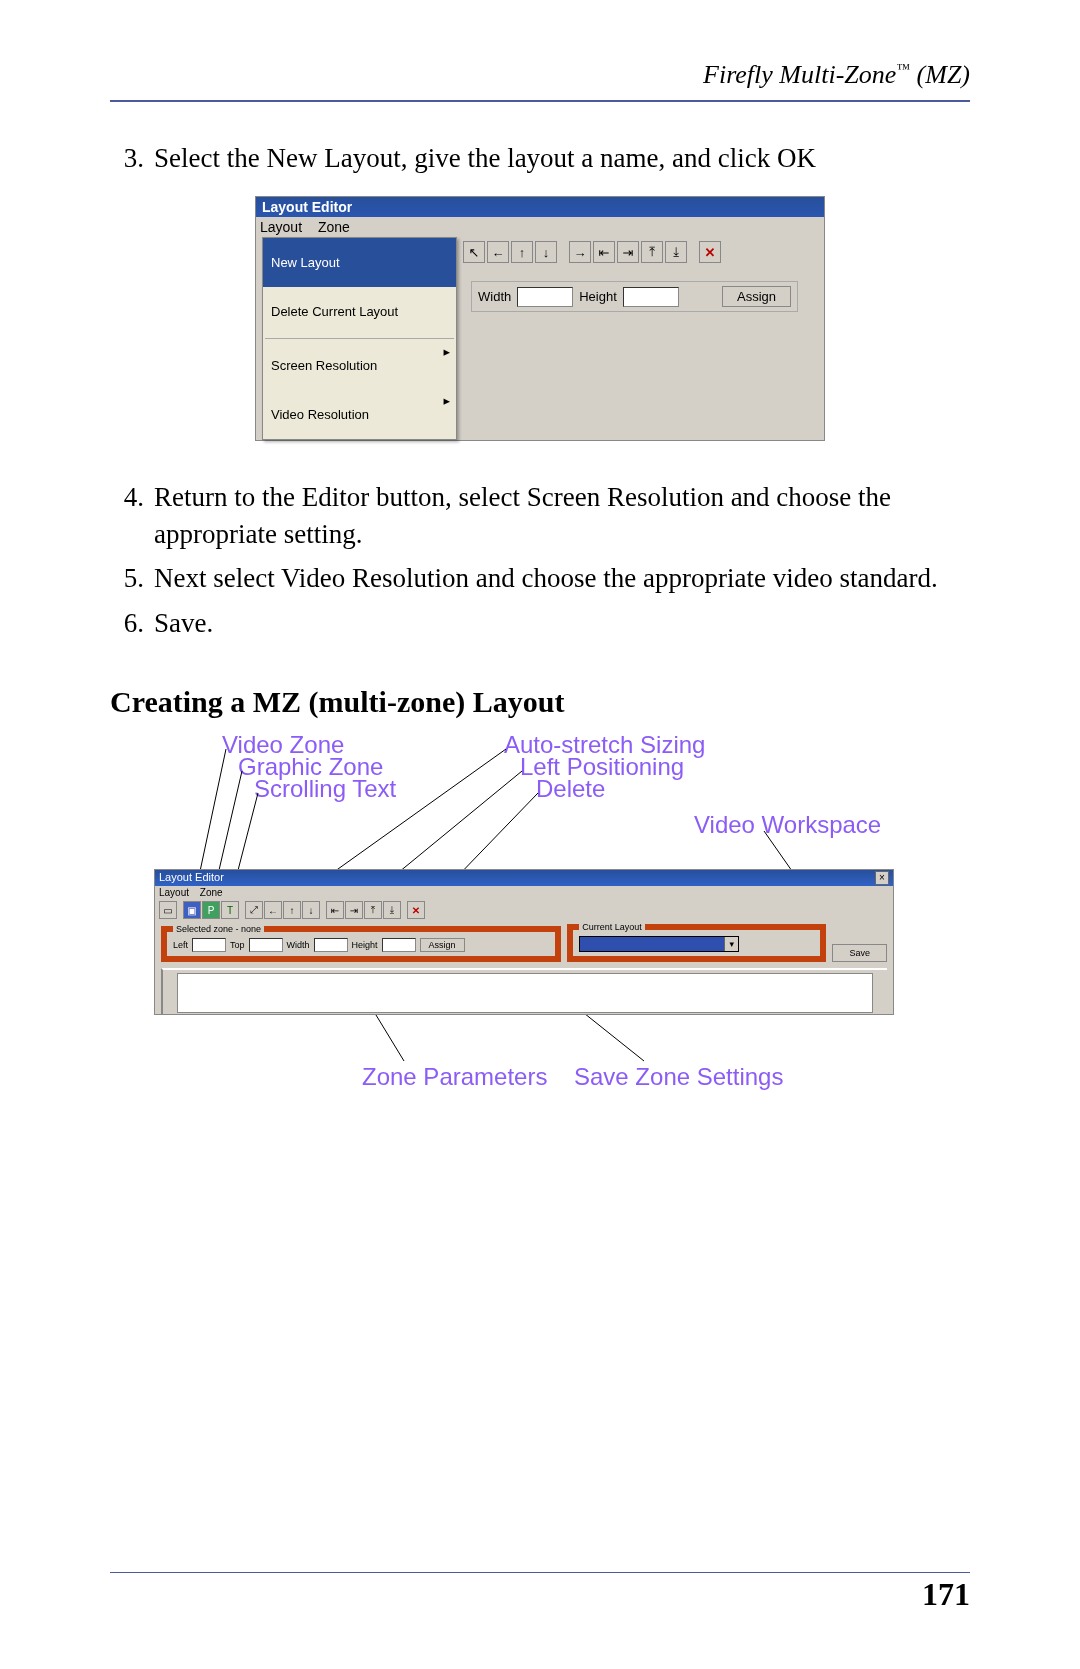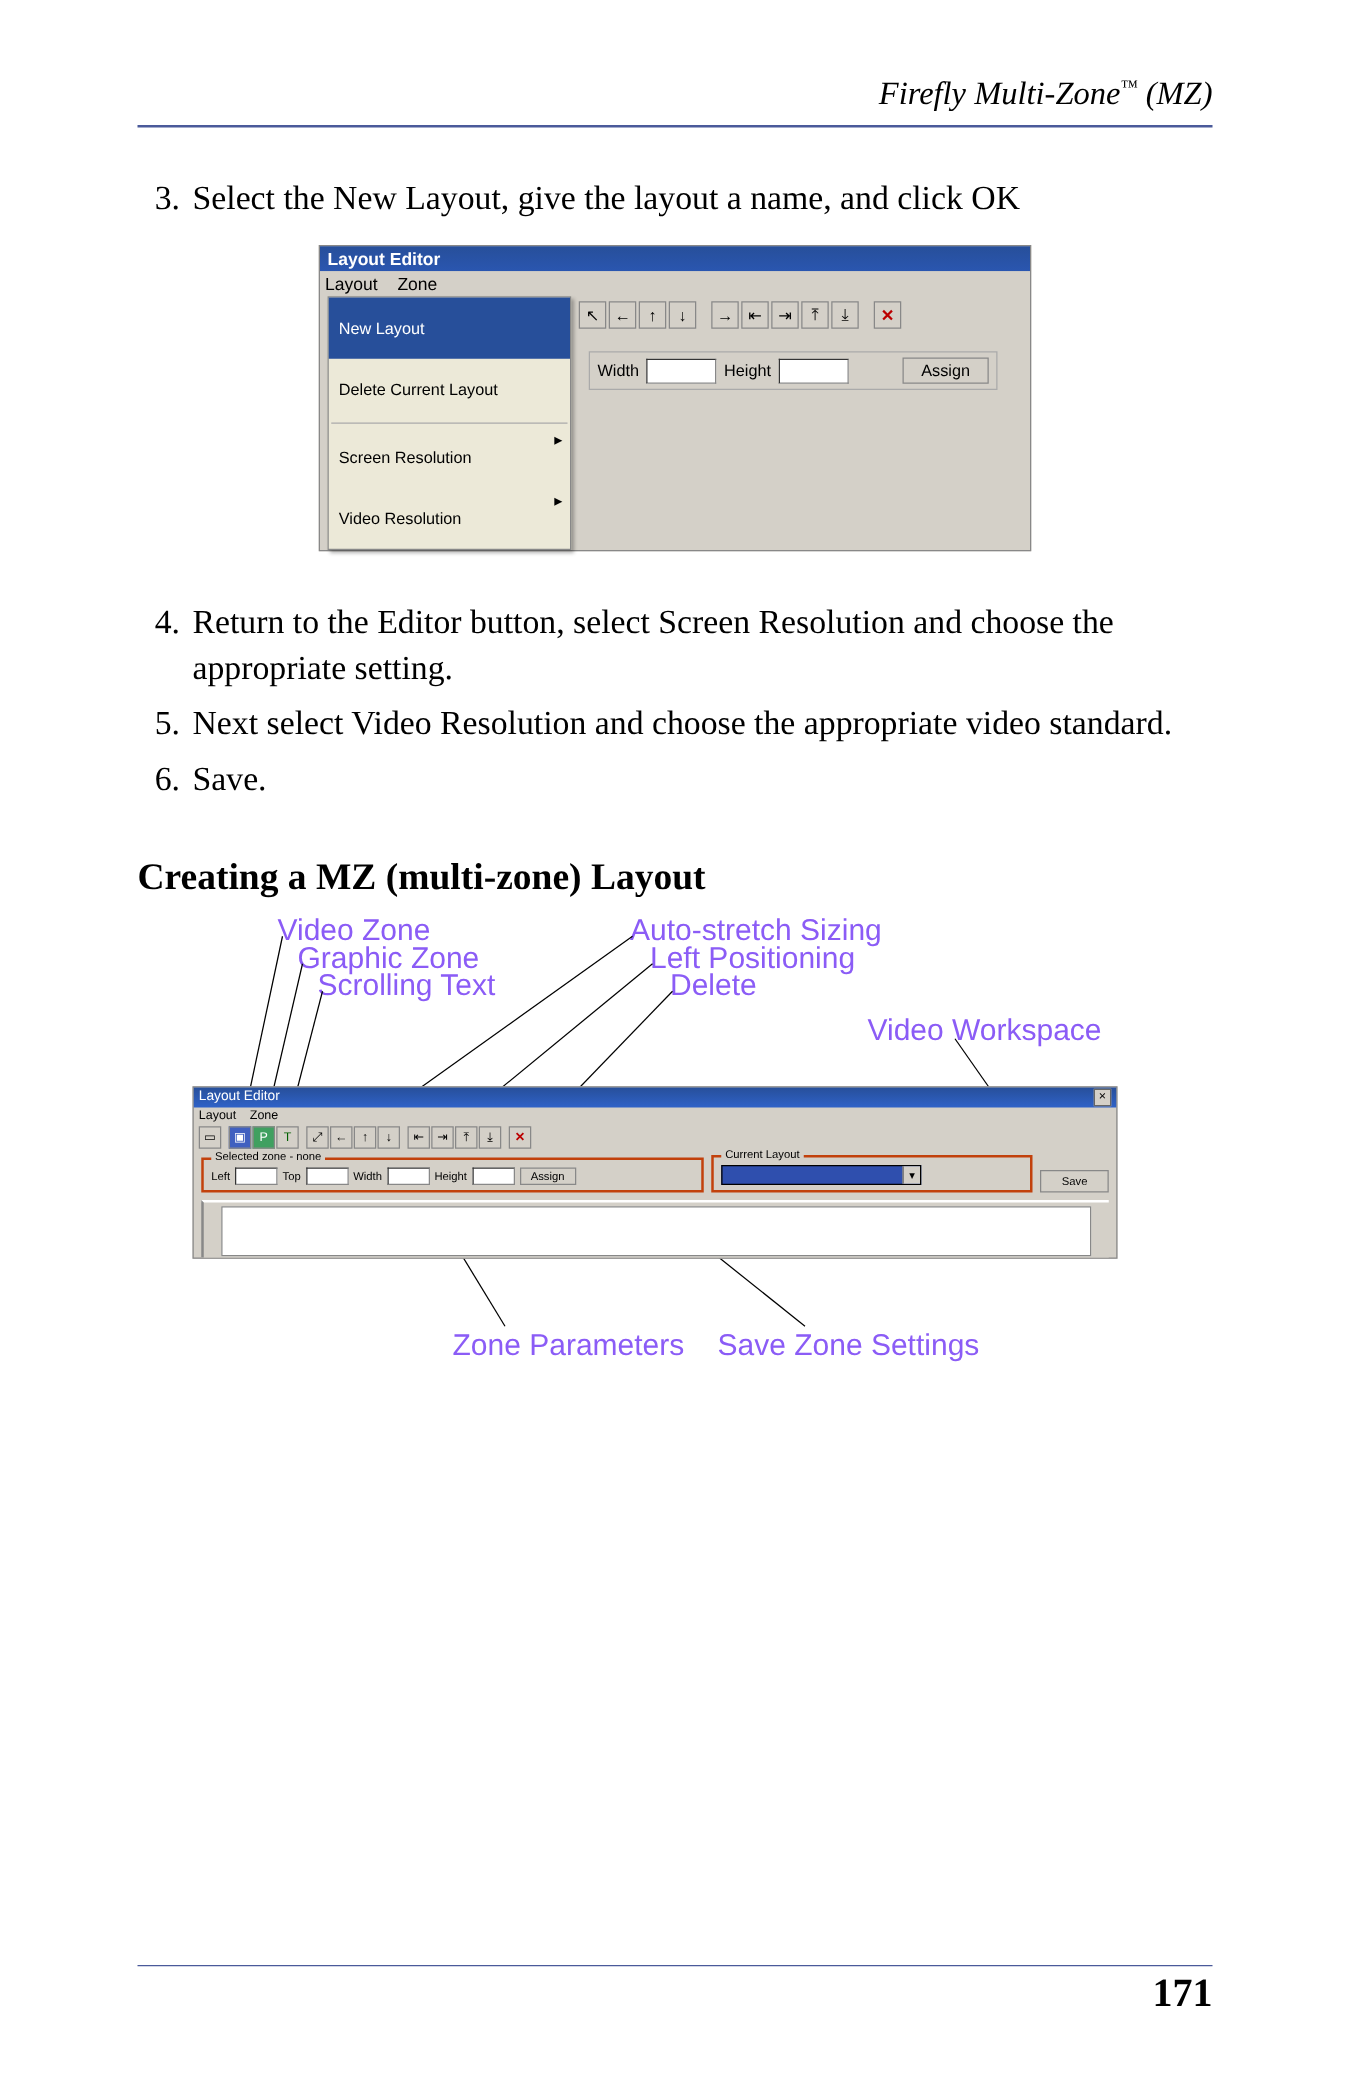--- a/index.html
+++ b/index.html
@@ -150,21 +150,21 @@
     border:1px solid #888; background:#d4d0c8;
     display:flex; align-items:center; justify-content:center;
     font-size:10px;
   }
   .tb2.sep { width:4px; border:none; background:transparent; }
   .tb2.x { color:#b00; font-weight:bold; }
   .params-row {
     display:flex; gap:6px; padding:3px 6px 6px 6px; align-items:flex-end;
   }
   .fieldset {
-    border:2px solid #c2410c; padding:6px 6px 4px 6px; position:relative;
+    border:6px solid #c2410c; padding:6px 6px 4px 6px; position:relative;
   }
   .fieldset .legend {
     position:absolute; top:-8px; left:6px; background:#d4d0c8;
     font-size:9px; padding:0 3px;
   }
   .fs-inner { display:flex; gap:4px; align-items:center; }
   .fs-inner label { font-size:9px; }
   .inp2 { width:34px; height:14px; background:#fff; border:1px inset #888; }
   .btn2 { background:#d4d0c8; border:1px solid #888; font-size:9px; padding:1px 8px; }
   .combo { width:160px; height:16px; background:#2f4fae; border:1px solid #000; position:relative; }

